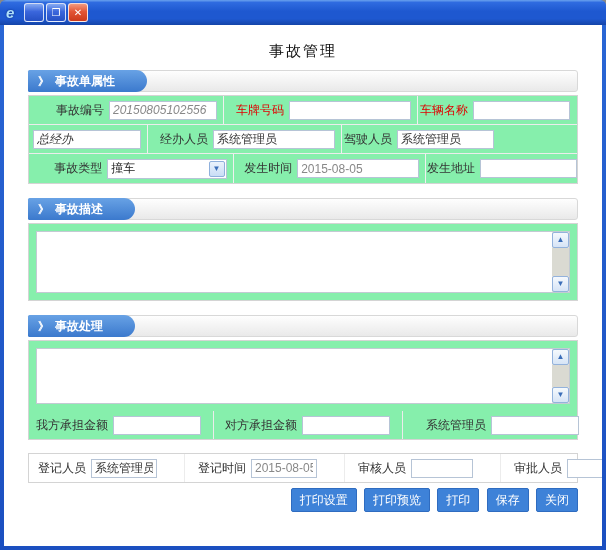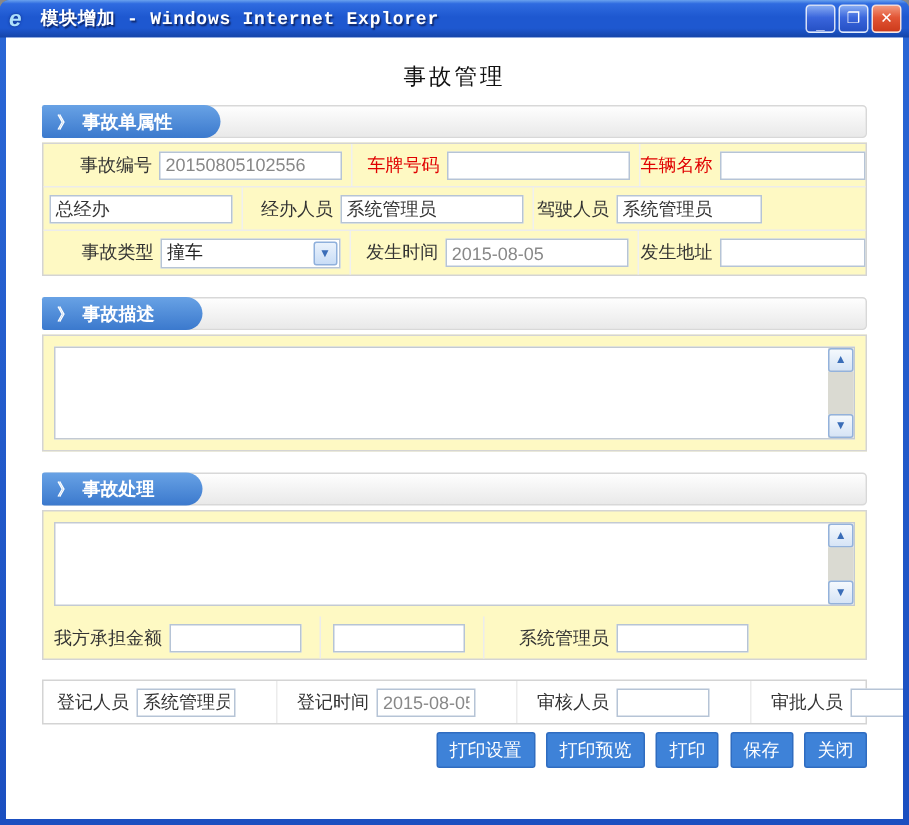--- a/index.html
+++ b/index.html
@@ -36,33 +36,33 @@
   .sec-header{position:relative;height:22px;margin-top:14px;
     background:linear-gradient(180deg,#fefefe,#e9e9e9);
     border:1px solid #d8d8d8;border-radius:3px;}
   .sec-header.first{margin-top:9px;}
   .sec-tab{position:absolute;left:-1px;top:-1px;height:22px;
     padding:0 32px 0 10px;display:flex;align-items:center;gap:6px;
     background:linear-gradient(180deg,#68a2e5,#3b79cd);
     border-radius:3px 22px 22px 3px;color:#fff;font-weight:bold;font-size:12px;}
   .sec-tab .chev{font-size:11px;}
 
-  .panel{border:1px solid #d4d4d4;margin-top:3px;background:#fef9c3;}
+  .panel{border:1px solid #d4d4d4;margin-top:3px;background:#86efac;}
 
   
   .frow{display:flex;align-items:center;height:29px;border-bottom:1px solid #ececec;padding-left:4px;}
   .frow:last-child{border-bottom:none;}
   .flabel{text-align:right;color:#333;padding-right:5px;border-left:1px solid #f0f0f0;
     height:100%;display:flex;align-items:center;justify-content:flex-end;}
   .flabel.required{color:#e00000;}
   .c1l{width:76px;border-left:none;} .c2l{width:66px;margin-left:6px;} .c3l{width:56px;margin-left:6px;}
   input.fld{height:19px;border:1px solid #b6c4d6;font-size:12px;color:#333;
     padding:0 3px;font-family:inherit;background:#fff;}
   input.muted{color:#888;}
-  .c1i{width:122px;} .c2i{width:122px;} .c3i{width:97px;}
+  .c1i{width:108px;font-style:italic;} .c2i{width:122px;} .c3i{width:97px;}
 
   
   .selectbox{width:122px;height:20px;border:1px solid #b6c4d6;background:#fff;
     display:flex;align-items:center;position:relative;padding-left:3px;color:#222;}
   .selectbox .arrowbtn{position:absolute;right:1px;top:1px;bottom:1px;width:16px;
     background:linear-gradient(180deg,#eaf2fc,#c9ddf6);border:1px solid #8fb0dc;border-radius:2px;
     display:flex;align-items:center;justify-content:center;color:#3a6db8;font-size:8px;}
 
   
   .tawrap{position:relative;margin:7px;}
@@ -93,21 +93,20 @@
   .btn{display:inline-block;margin-left:4px;padding:4px 8px;background:#3e82d8;
     border:1px solid #2f6cc0;border-radius:2px;color:#fff;font-size:12px;cursor:pointer;line-height:1.2;}
 </style>
 </head>
 <body>
 
 <div class="window">
 
   <div class="titlebar">
     <span class="ie-icon">e</span>
-    <span class="title-text">模块增加 - Windows Internet Explorer</span>
     <span class="ctrl ctrl-min">
         <span>_</span>
       </span>
     <span class="ctrl ctrl-max">
         <span>❐</span>
       </span>
     <span class="ctrl ctrl-close">
         <span>✕</span>
       </span>
   </div>
@@ -191,20 +190,21 @@
             <div class="strack"></div>
             <div class="sbtn">▼</div>
           </div>
         </div>
         <div class="arow">
           <div class="agroup">
             <span class="alabel">我方承担金额</span>
             <input class="fld ainput" type="text" value="" style="">
           </div>
           <div class="agroup">
+            <span class="alabel">对方承担金额</span>
             <input class="fld ainput" type="text" value="" style="">
           </div>
           <div class="agroup">
             <span class="alabel">系统管理员</span>
             <input class="fld ainput" type="text" value="" style="">
           </div>
         </div>
       </div>
     </div>
 

